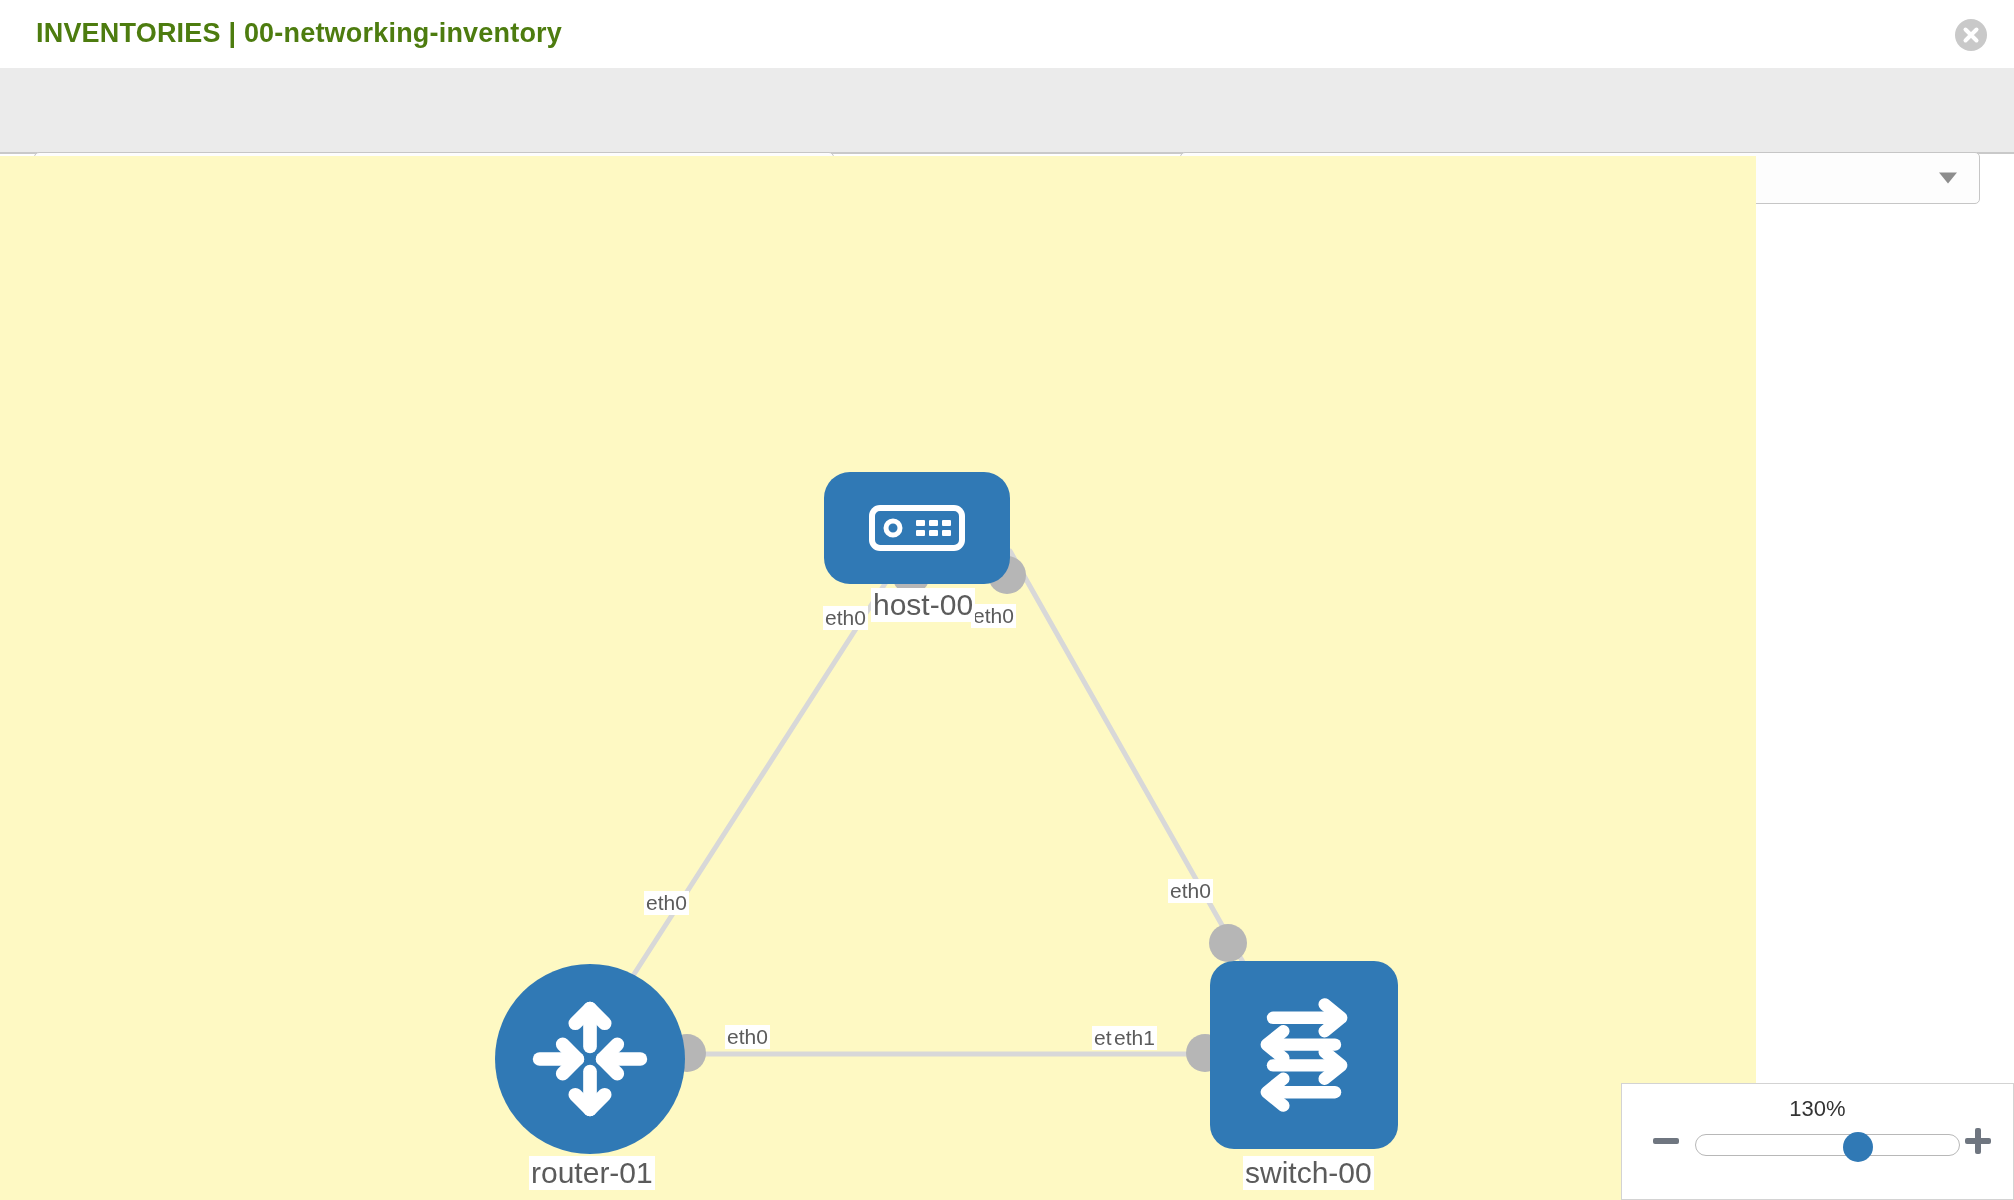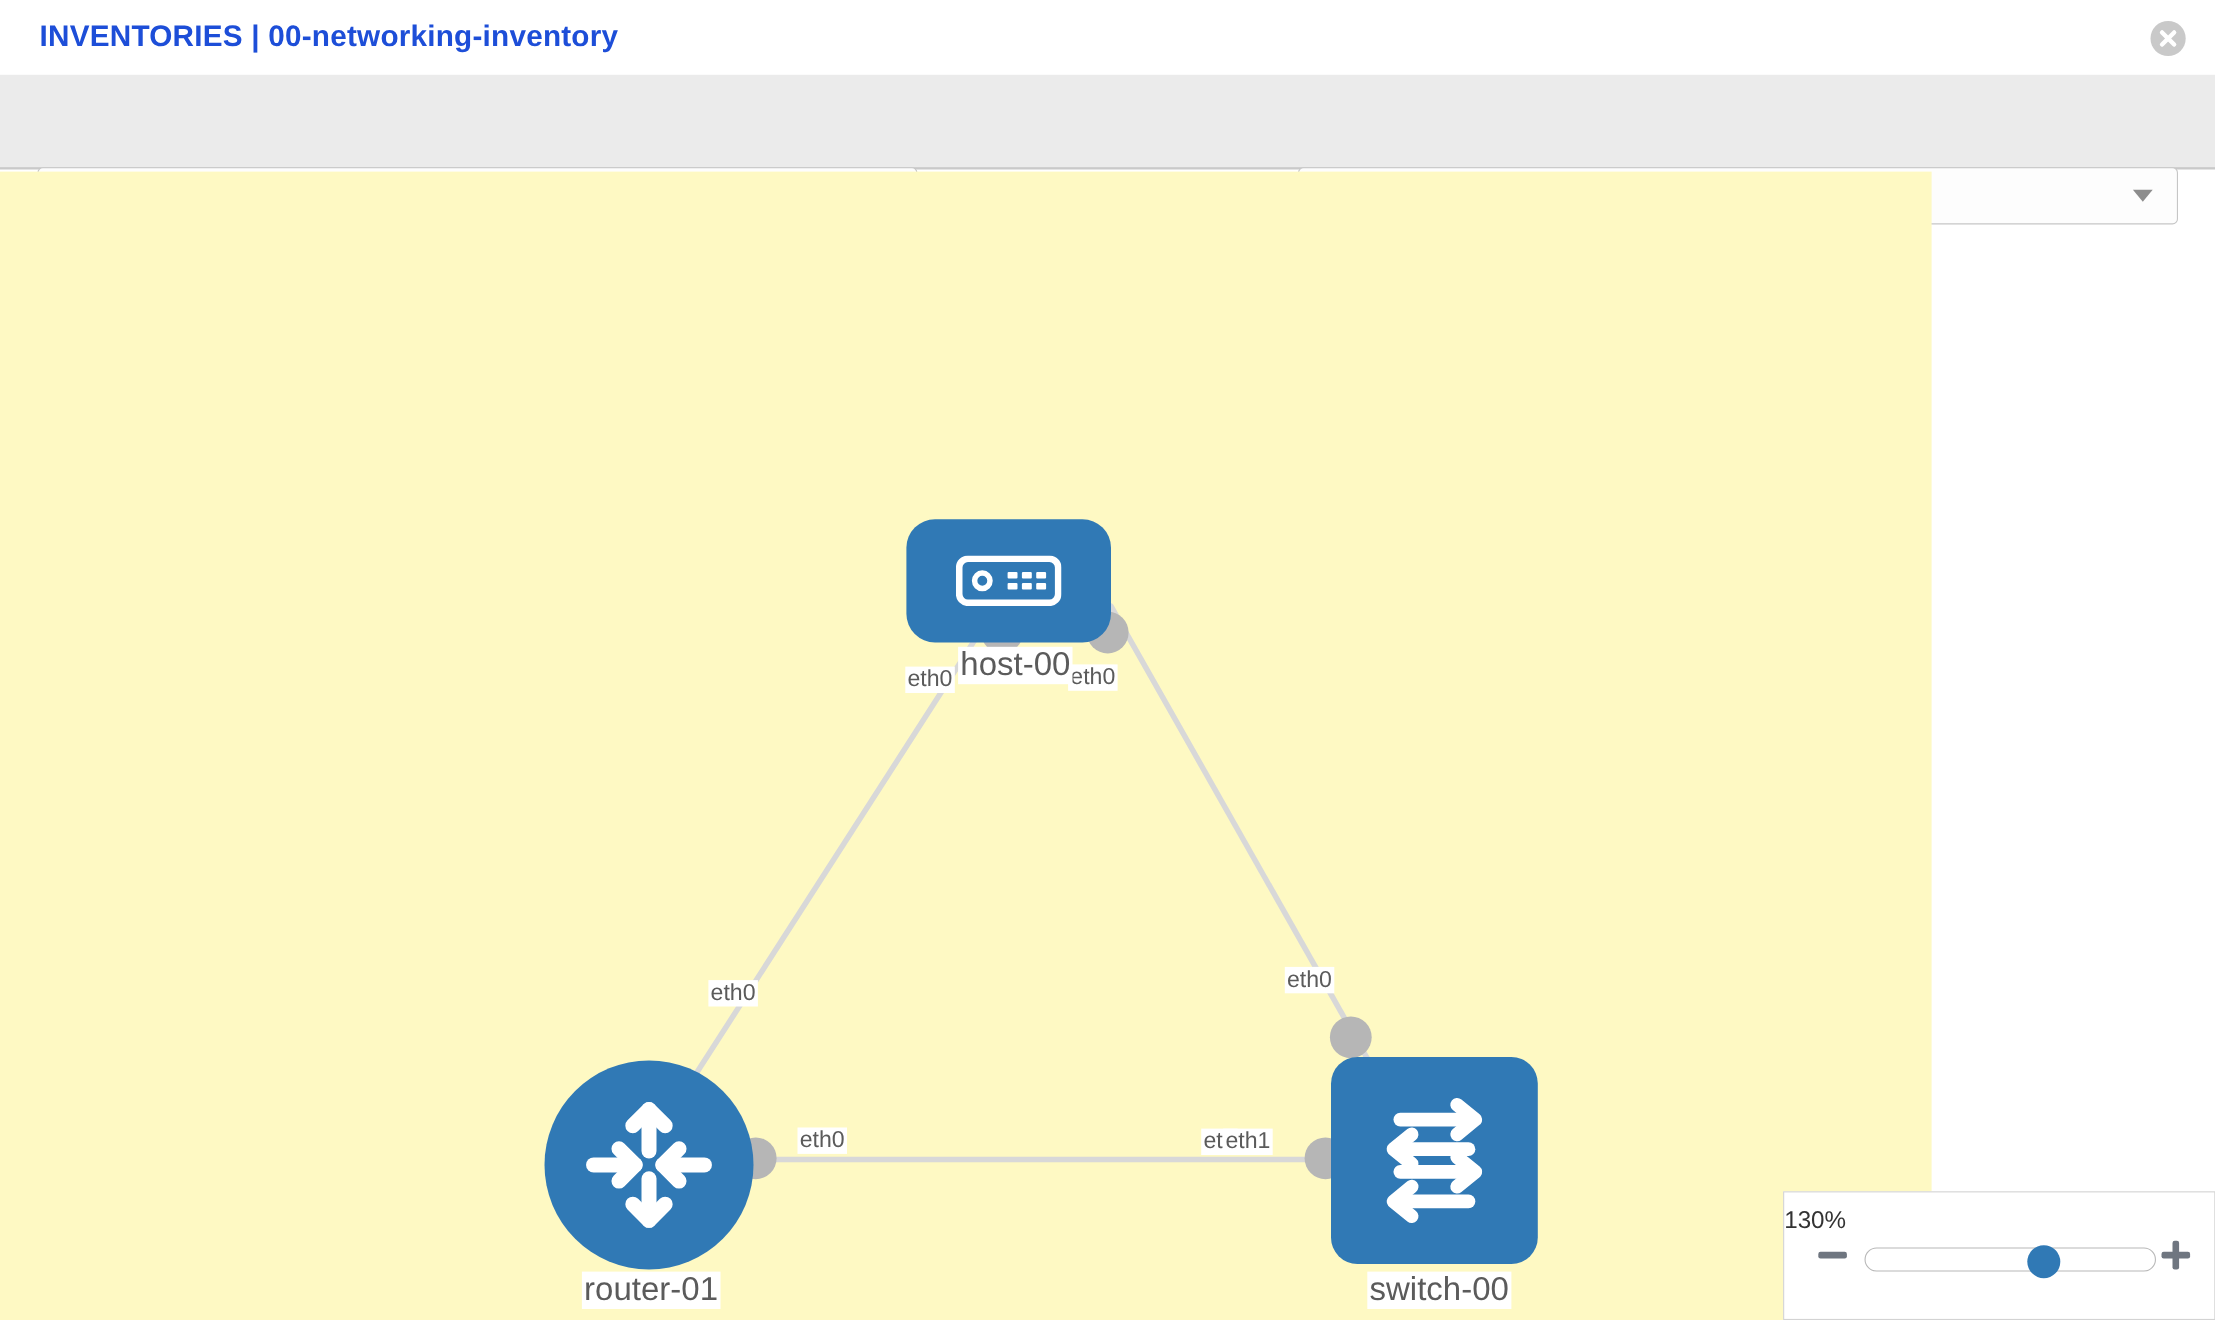--- a/index.html
+++ b/index.html
@@ -24,21 +24,21 @@
     height: 68px;
     background: #ffffff;
     box-sizing: border-box;
   }
   .header-title {
     position: absolute;
     left: 36px;
     top: 18px;
     font-size: 27px;
     font-weight: bold;
-    color: #1d4ed8;
+    color: #4d7c0f;
     letter-spacing: 0.2px;
     white-space: nowrap;
   }
   .close-btn {
     position: absolute;
     right: 26px;
     top: 18px;
     width: 34px;
     height: 34px;
     cursor: pointer;
@@ -164,21 +164,21 @@
     width: 393px;
     height: 117px;
     background: #ffffff;
     border: 1px solid #d3d3d3;
     box-sizing: border-box;
   }
   .zoom-pct {
     position: absolute;
     width: 100%;
     top: 12px;
-    text-align: left;
+    text-align: center;
     font-size: 22px;
     color: #333333;
   }
   .zoom-minus, .zoom-plus {
     position: absolute;
     top: 42px;
     width: 30px;
     height: 30px;
     cursor: pointer;
   }

